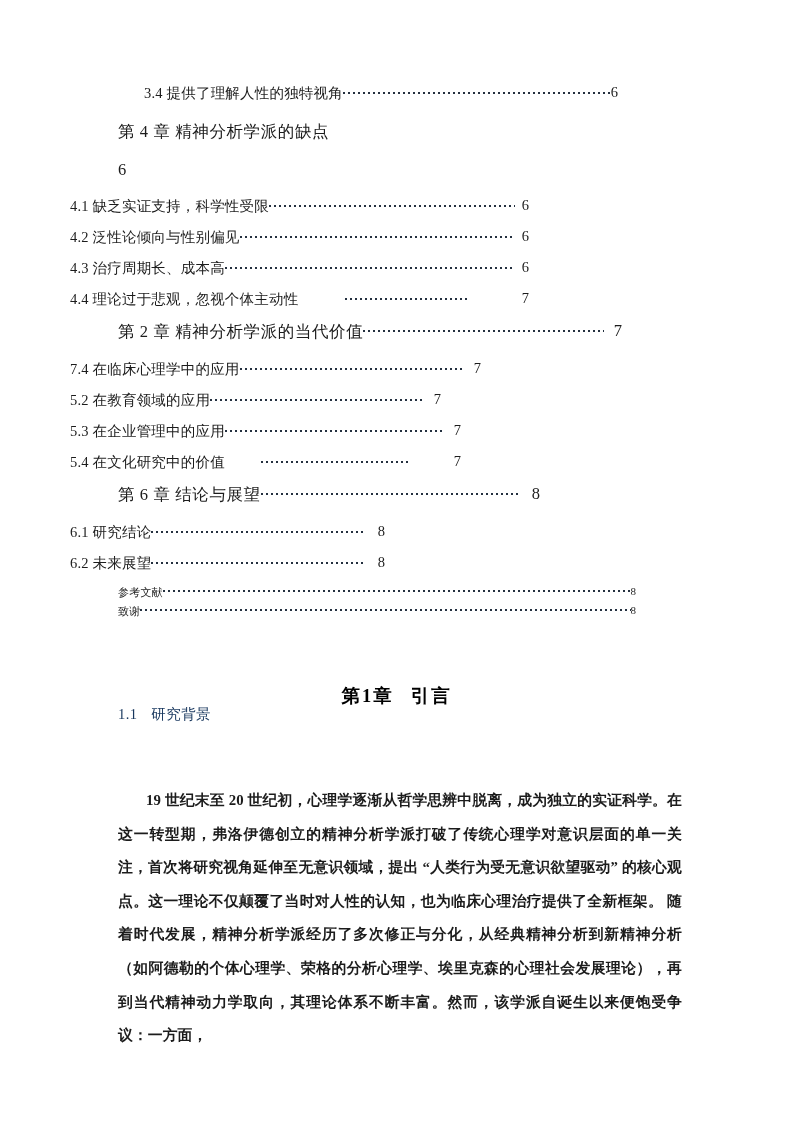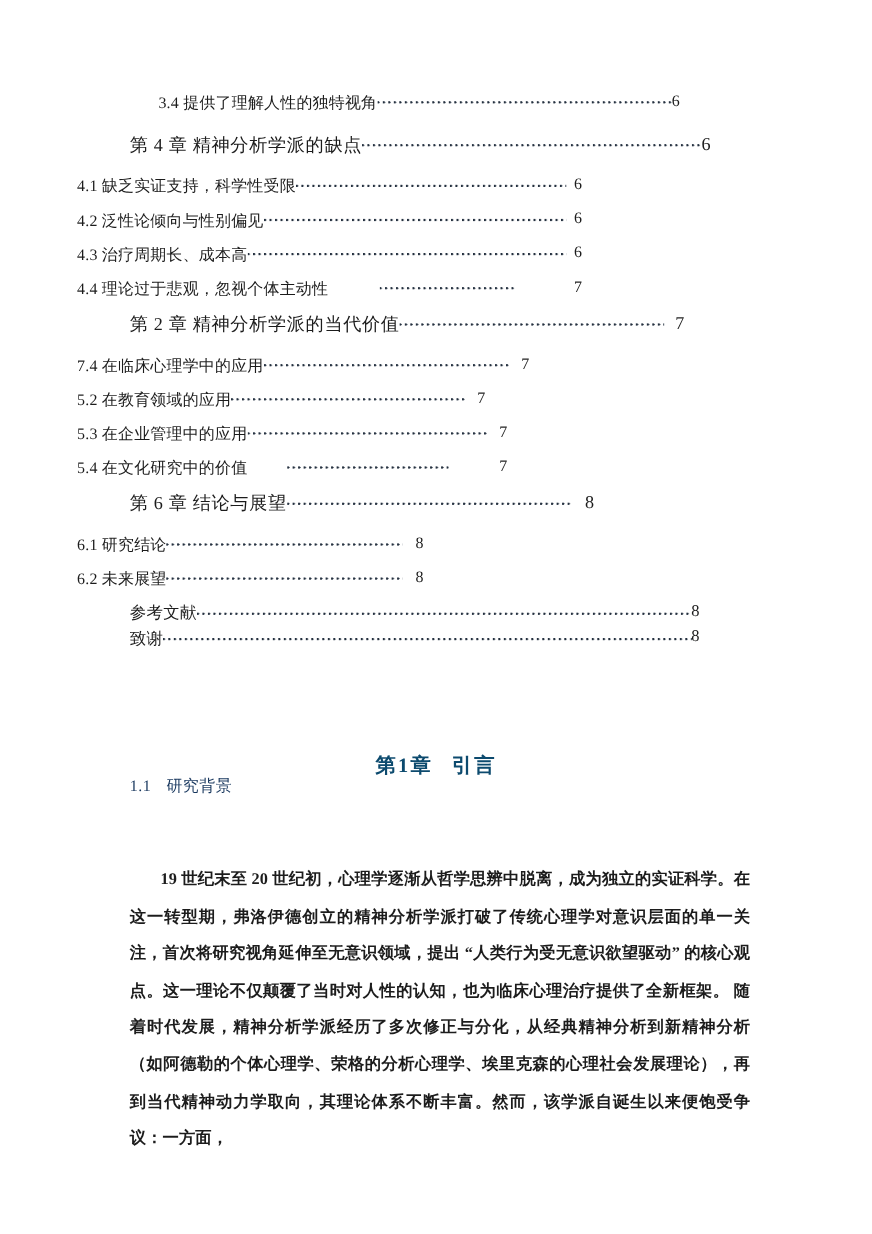--- a/index.html
+++ b/index.html
@@ -69,38 +69,38 @@
 
   
   .lvl-sub {
     font-size: 14.5px;
     margin-left: 70px;
     margin-bottom: 12px;
   }
 
   
   .lvl-back {
-    font-size: 15px;
+    font-size: 11px;
     margin-left: 118px;
     margin-bottom: 4px;
   }
 
   .row-3-4 { margin-left: 144px; font-size: 14.5px; margin-bottom: 18px; }
 
   
   .chapter-title {
     position: absolute;
     left: 0;
     top: 683px;
     width: 793px;
     text-align: center;
     font-size: 18.5px;
     font-weight: bold;
     letter-spacing: 1px;
-    color: #0c4a6e;
+    color: #000000;
   }
   .chapter-title .cnum { margin: 0 1px; }
   .chapter-title .ctitle { margin-left: 18px; letter-spacing: 2px; }
 
   
   .section-heading {
     position: absolute;
     left: 118px;
     top: 705px;
     font-size: 14.5px;
@@ -130,21 +130,21 @@
 <body>
 
 <div class="page">
 
   <div class="toc" id="toc-root">
       <div class="toc-entry lvl-sub row-3-4" style="width: 474px;">
         <span class="txt">3.4 提供了理解人性的独特视角</span>
         <span class="leader"></span>
         <span class="pg">6</span>
       </div>
-      <div class="toc-entry lvl-chap" style="width: 528px;">
+      <div class="toc-entry lvl-chap" style="width: 528px; flex-direction: column;">
         <span class="txt">第 4 章  精神分析学派的缺点</span>
         <span class="leader"></span>
         <span class="pg">6</span>
       </div>
       <div class="toc-entry lvl-sub" style="width: 459px;">
         <span class="txt">4.1 缺乏实证支持，科学性受限</span>
         <span class="leader"></span>
         <span class="pg" style="margin-left: 7px;">6</span>
       </div>
       <div class="toc-entry lvl-sub" style="width: 459px;">

